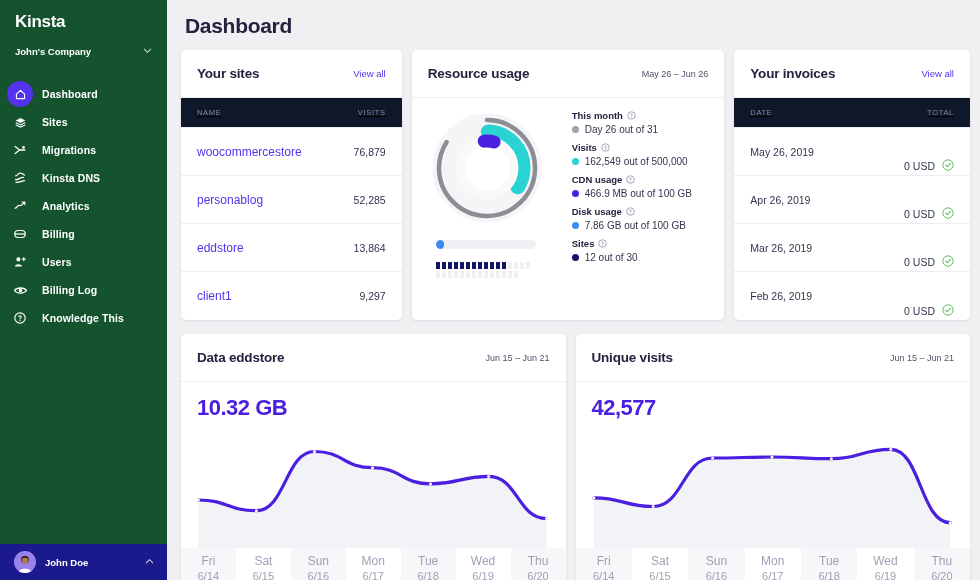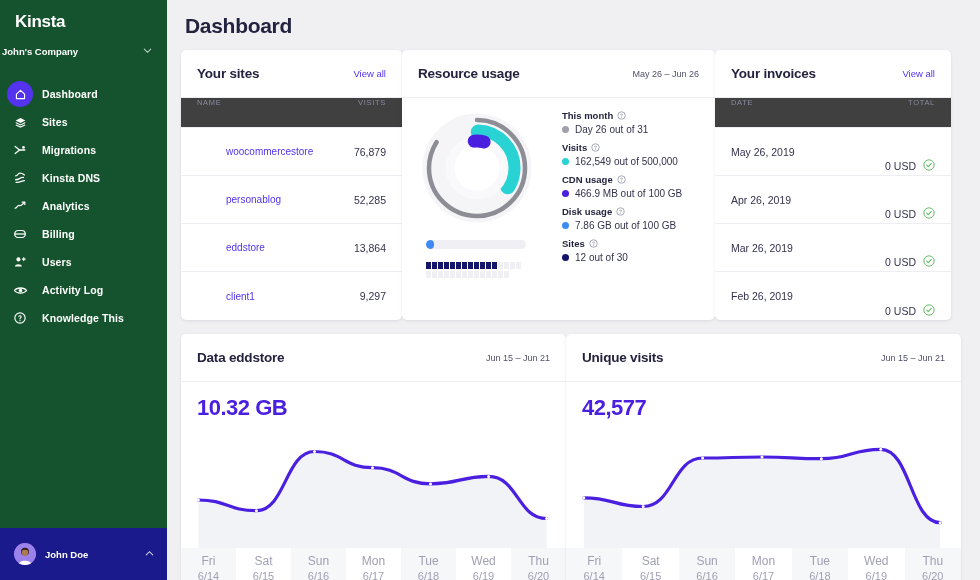--- a/index.html
+++ b/index.html
@@ -18,21 +18,21 @@
     display: flex; flex-direction: column;
     position: relative; flex: none;
   }
   .logo { padding: 12px 0 0 15px; }
   .logo-text {
     color: #fff; font-size: 17px; font-weight: bold;
     letter-spacing: -0.3px;
   }
   .company-row {
     display: flex; align-items: center; justify-content: space-between;
-    padding: 10px 14px 0 2px; cursor: pointer; gap: 6px;
+    padding: 10px 14px 0 15px; cursor: pointer; gap: 6px;
   }
   .company-name { color: #fff; font-size: 9.5px; font-weight: bold; }
   .chev { opacity: 0.75; }
   .nav { margin-top: 20px; }
   .nav-item {
     display: flex; align-items: center;
     height: 28px; padding-left: 7px; margin-bottom: 0px;
     cursor: pointer; position: relative;
   }
   .nav-ico {
@@ -42,66 +42,67 @@
   }
   .nav-item.active .nav-ico { background: #5333ed; }
   .nav-label {
     color: #fff; font-size: 10.5px; font-weight: bold;
     margin-left: 9px; letter-spacing: 0.1px;
   }
   .nav-item.active .nav-label { font-weight: bold; }
 
   .user-bar {
     position: absolute; bottom: 0; left: 0; right: 0;
-    height: 52px; background: #1a1a8c;
+    height: 36px; background: #1a1a8c;
     display: flex; align-items: center; padding: 0 12px 0 14px;
     cursor: pointer;
   }
   .avatar {
     width: 22px; height: 22px; border-radius: 50%;
     background: #8a6fe8; flex: none; overflow: hidden; position: relative;
   }
   .user-name { color: #fff; font-size: 9.5px; font-weight: bold; margin-left: 9px; flex: 1; }
 
   
   .main { flex: 1; height: 580px; padding: 0 10px 0 14px; overflow: hidden; }
   .page-title {
     font-size: 21px; color: #23233f; font-weight: bold;
     padding: 14px 0 12px 4px; letter-spacing: -0.3px;
   }
 
-  .row { display: flex; gap: 0; }
+  .row { display: flex; gap: 10px; }
   .card {
     background: #fff; border-radius: 5px;
     box-shadow: 0 1px 3px rgba(30,30,60,0.10);
     overflow: hidden;
   }
   .card-head {
     display: flex; align-items: center; justify-content: space-between;
     padding: 0 16px; height: 48px;
     border-bottom: 1px solid #eceef2;
   }
   .card-title { font-size: 13.5px; color: #23233f; font-weight: bold; letter-spacing: -0.2px; }
   .view-all { font-size: 9.5px; color: #5333ed; cursor: pointer; }
   .date-range { font-size: 9px; color: #51516b; text-align: center; }
 
   
   .thead {
-    display: flex; height: 30px; 
-    background: #404040; padding: 0 16px;
+    display: flex; height: 30px; align-items: center;
+    background: #0f172a; padding: 0 16px;
     border-bottom: 1px solid #eceef2;
+    text-decoration: underline;
   }
   .th { font-size: 7.5px; color: #8a8aa0; letter-spacing: 0.7px; }
   .th.right { margin-left: auto; }
   .trow {
     display: flex; align-items: center; height: 48px;
     padding: 0 16px; border-bottom: 1px solid #eceef2;
   }
   .trow:last-child { border-bottom: none; }
-  .cell-link { font-size: 10px; color: #5333ed; cursor: pointer; margin-left: 29px; }
+  .cell-link { font-size: 12px; color: #5333ed; cursor: pointer; }
   .cell-val { font-size: 10.5px; color: #33334d; margin-left: auto; }
   .cell-date { font-size: 10.5px; color: #33334d; }
   .inv-right { margin-left: auto; display: flex; align-items: center; gap: 7px; margin-top: 29px; }
   .inv-total { font-size: 10.5px; color: #33334d; }
 
   
   .res-body { display: flex; padding: 12px 16px 0 16px; }
   .res-left { width: 140px; flex: none; padding-top: 2px; }
   .bar-track {
     width: 100px; height: 9px; background: #f0f0f4;
@@ -229,21 +230,21 @@
         <span class="nav-label">Users</span>
       </div>
 
       <div class="nav-item">
         <span class="nav-ico">
           <svg width="15" height="15" viewBox="0 0 16 16">
             <path d="M1.6 8 C4 4.4 12 4.4 14.4 8 C12 11.6 4 11.6 1.6 8 Z" fill="none" stroke="#fff" stroke-width="1.4"></path>
             <circle cx="8" cy="8" r="1.9" fill="#fff"></circle>
           </svg>
         </span>
-        <span class="nav-label">Activity Log</span>
+        <span class="nav-label">Billing Log</span>
       </div>
 
       <div class="nav-item">
         <span class="nav-ico">
           <svg width="14" height="14" viewBox="0 0 16 16">
             <circle cx="8" cy="8" r="5.9" fill="none" stroke="#fff" stroke-width="1.3"></circle>
             <path d="M6.6 6.3 C6.6 5 9.4 5 9.4 6.5 C9.4 7.6 8 7.6 8 9" stroke="#fff" stroke-width="1.2" fill="none" stroke-linecap="round"></path>
             <circle cx="8" cy="10.9" r="0.75" fill="#fff"></circle>
           </svg>
         </span>

